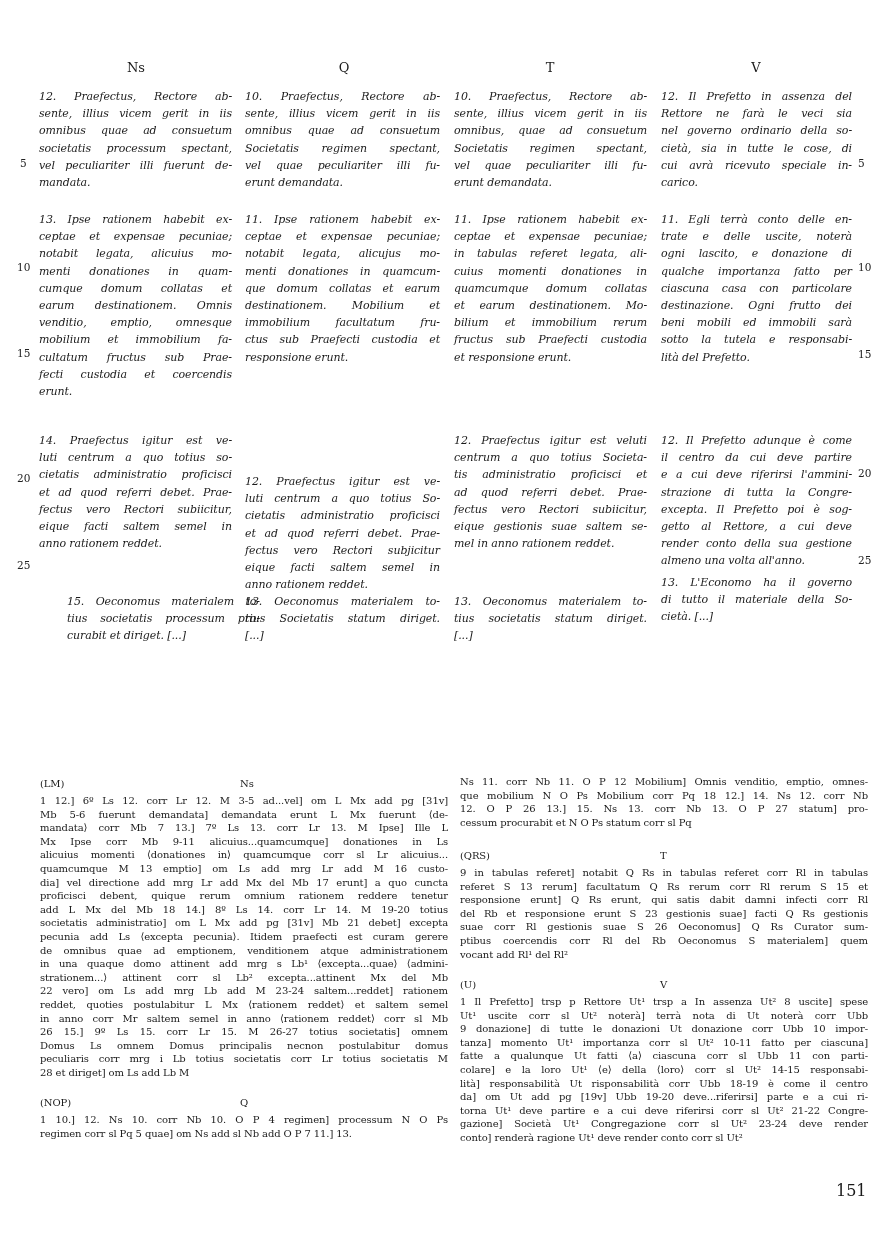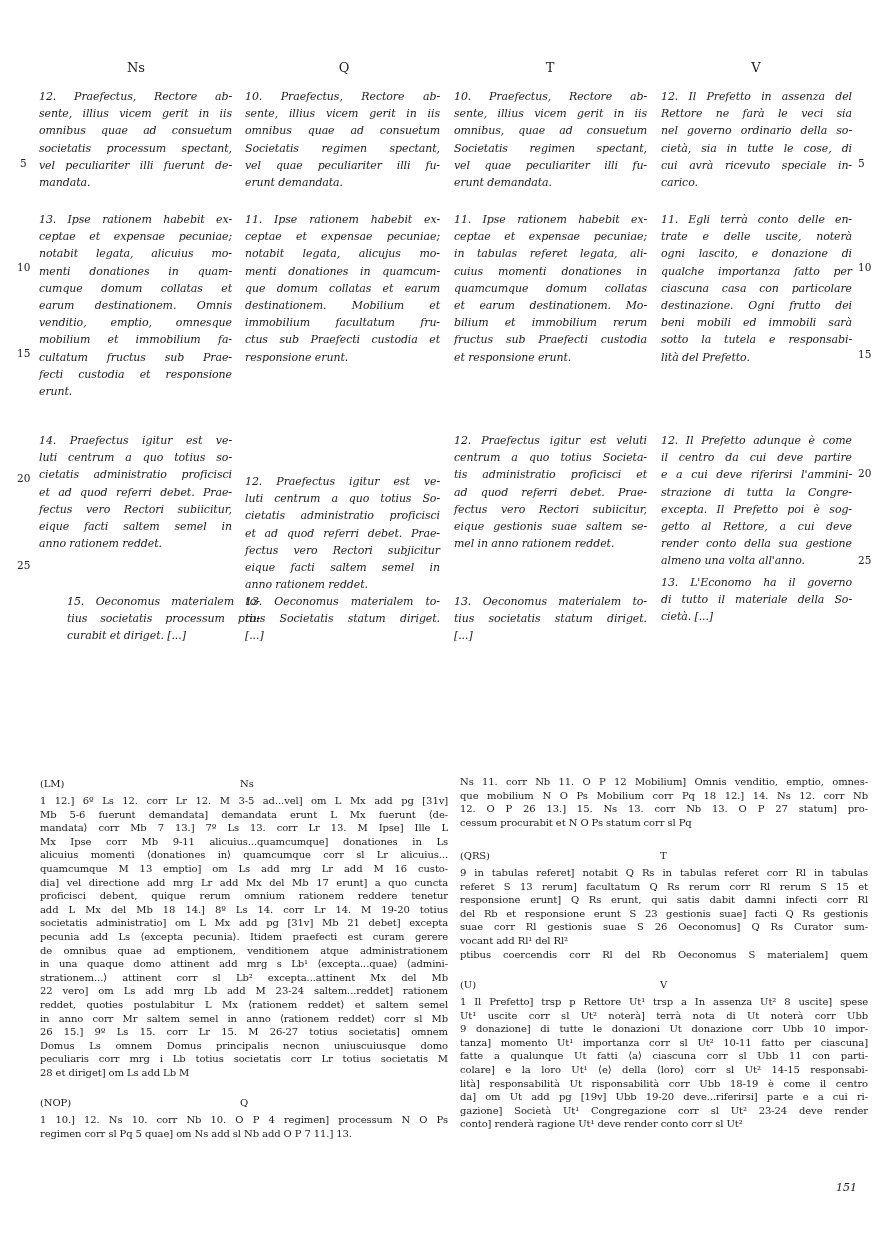--- a/index.html
+++ b/index.html
@@ -27,21 +27,21 @@
   .app-block {
     position: absolute; font-size: 10px; line-height: 13.6px; width: 408px;
     letter-spacing: -0.1px;
   }
   .app-head { position: relative; height: 17px; }
   .app-head .group { position: absolute; left: 0; top: 0; }
   .app-head .siglum { position: absolute; left: 200px; top: 0; }
   .app-line { display: block; white-space: nowrap; text-align: justify; text-align-last: justify; }
   .app-line.last { text-align-last: left; }
 
-  .pagenum { position: absolute; left: 836px; top: 1181px; font-size: 11px; font-style: italic; }
+  .pagenum { position: absolute; left: 836px; top: 1181px; font-size: 16px; }
 </style>
 </head>
 <body>
 
 <div class="page" id="page">
 
   <div class="col-head" style="left:36px;">Ns</div>
   <div class="col-head" style="left:244px;">Q</div>
   <div class="col-head" style="left:450px;">T</div>
   <div class="col-head" style="left:656px;">V</div>
@@ -58,21 +58,21 @@
       <div class="block" style="left: 39px; top: 211px; width: 193px;">
         <span class="ln">13. Ipse rationem habebit ex-</span>
         <span class="ln">ceptae et expensae pecuniae;</span>
         <span class="ln">notabit legata, alicuius mo-</span>
         <span class="ln">menti donationes in quam-</span>
         <span class="ln">cumque domum collatas et</span>
         <span class="ln">earum destinationem. Omnis</span>
         <span class="ln">venditio, emptio, omnesque</span>
         <span class="ln">mobilium et immobilium fa-</span>
         <span class="ln">cultatum fructus sub Prae-</span>
-        <span class="ln">fecti custodia et responsione</span>
+        <span class="ln">fecti custodia et coercendis</span>
         <span class="ln last">erunt.</span>
       </div>
       <div class="block" style="left: 39px; top: 432px; width: 193px;">
         <span class="ln">14. Praefectus igitur est ve-</span>
         <span class="ln">luti centrum a quo totius so-</span>
         <span class="ln">cietatis administratio proficisci</span>
         <span class="ln">et ad quod referri debet. Prae-</span>
         <span class="ln">fectus vero Rectori subiicitur,</span>
         <span class="ln">eique facti saltem semel in</span>
         <span class="ln last">anno rationem reddet.</span>
@@ -219,21 +219,21 @@
         <span class="app-line">add L Mx del Mb      18 14.] 8º Ls 14. corr Lr 14. M      19-20 totius</span>
         <span class="app-line">societatis administratio] om L Mx add pg [31v] Mb      21 debet] excepta</span>
         <span class="app-line">pecunia add Ls ⟨excepta pecunia⟩. Itidem praefecti est curam gerere</span>
         <span class="app-line">de omnibus quae ad emptionem, venditionem atque administrationem</span>
         <span class="app-line">in una quaque domo attinent add mrg s Lb¹ ⟨excepta...quae⟩ ⟨admini-</span>
         <span class="app-line">strationem...⟩ attinent corr sl Lb² excepta...attinent Mx del Mb</span>
         <span class="app-line">22 vero] om Ls add mrg Lb add M      23-24 saltem...reddet] rationem</span>
         <span class="app-line">reddet, quoties postulabitur L Mx ⟨rationem reddet⟩ et saltem semel</span>
         <span class="app-line">in anno corr Mr saltem semel in anno ⟨rationem reddet⟩ corr sl Mb</span>
         <span class="app-line">26 15.] 9º Ls 15. corr Lr 15. M      26-27 totius societatis] omnem</span>
-        <span class="app-line">Domus Ls omnem Domus principalis necnon uniuscuiusque domo</span>
+        <span class="app-line">Domus Ls omnem Domus principalis necnon postulabitur domus</span>
         <span class="app-line">peculiaris corr mrg i Lb totius societatis corr Lr totius societatis M</span>
         <span class="app-line last">28 et diriget] om Ls add Lb M</span>
       </div>
   </div>
 
   <div class="app-block" style="left:40px; top:1096px;">
     <div class="app-head">
       <span class="group">(NOP)</span>
       <span class="siglum">Q</span>
     </div>
@@ -256,38 +256,39 @@
     <div class="app-head">
       <span class="group">(QRS)</span>
       <span class="siglum">T</span>
     </div>
     <div id="app-QRS">
         <span class="app-line">9 in tabulas referet] notabit Q Rs in tabulas referet corr Rl in tabulas</span>
         <span class="app-line">referet S      13 rerum] facultatum Q Rs rerum corr Rl rerum S      15 et</span>
         <span class="app-line">responsione erunt] Q Rs erunt, qui satis dabit damni infecti corr Rl</span>
         <span class="app-line">del Rb et responsione erunt S      23 gestionis suae] facti Q Rs gestionis</span>
         <span class="app-line">suae corr Rl gestionis suae S      26 Oeconomus] Q Rs Curator sum-</span>
+        <span class="app-line">ptibus coercendis corr Rl del Rb Oeconomus S      materialem] quem</span>
         <span class="app-line last">vocant add Rl¹ del Rl²</span>
-        <span class="app-line">ptibus coercendis corr Rl del Rb Oeconomus S      materialem] quem</span>
       </div>
   </div>
 
   <div class="app-block" style="left:460px; top:978px;">
     <div class="app-head">
       <span class="group">(U)</span>
       <span class="siglum">V</span>
     </div>
     <div id="app-U">
         <span class="app-line">1 Il Prefetto] trsp p Rettore Ut¹ trsp a In assenza Ut²      8 uscite] spese</span>
         <span class="app-line">Ut¹ uscite corr sl Ut²      noterà] terrà nota di Ut noterà corr Ubb</span>
         <span class="app-line">9 donazione] di tutte le donazioni Ut donazione corr Ubb      10 impor-</span>
         <span class="app-line">tanza] momento Ut¹ importanza corr sl Ut²      10-11 fatto per ciascuna]</span>
         <span class="app-line">fatte a qualunque Ut fatti ⟨a⟩ ciascuna corr sl Ubb      11 con parti-</span>
         <span class="app-line">colare] e la loro Ut¹ ⟨e⟩ della ⟨loro⟩ corr sl Ut²      14-15 responsabi-</span>
         <span class="app-line">lità] responsabilità Ut risponsabilità corr Ubb      18-19 è come il centro</span>
         <span class="app-line">da] om Ut add pg [19v] Ubb      19-20 deve...riferirsi] parte e a cui ri-</span>
+        <span class="app-line">torna Ut¹ deve partire e a cui deve riferirsi corr sl Ut²      21-22 Congre-</span>
         <span class="app-line">gazione] Società Ut¹ Congregazione corr sl Ut²      23-24 deve render</span>
         <span class="app-line last">conto] renderà ragione Ut¹ deve render conto corr sl Ut²</span>
       </div>
   </div>
 
   <div class="pagenum">151</div>
 </div>
 
 </body></html>

